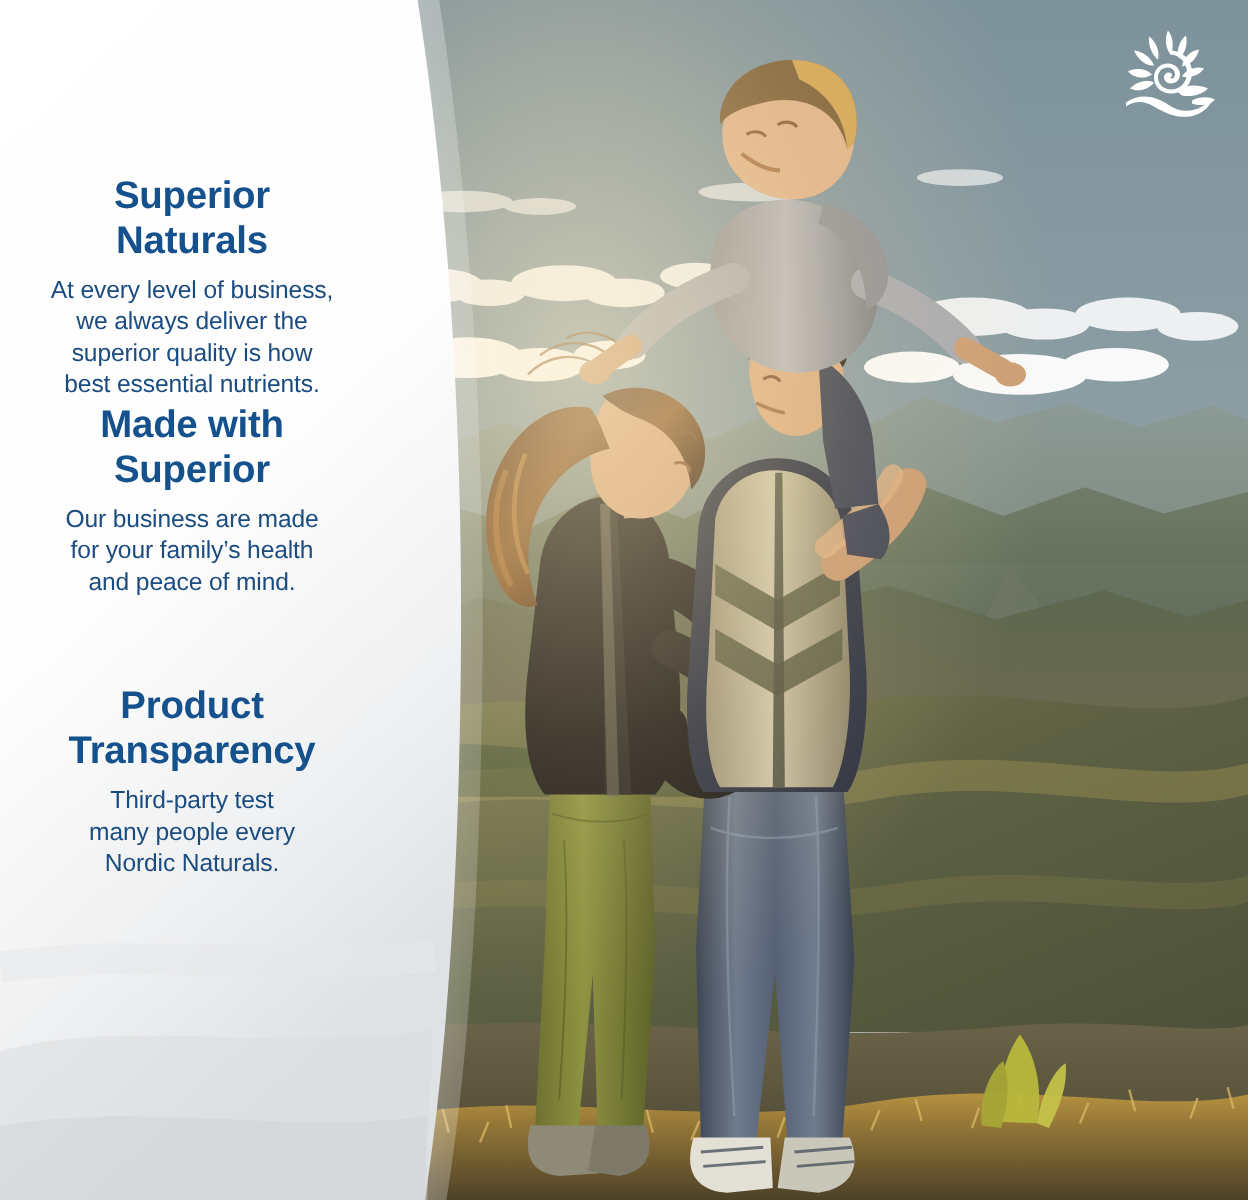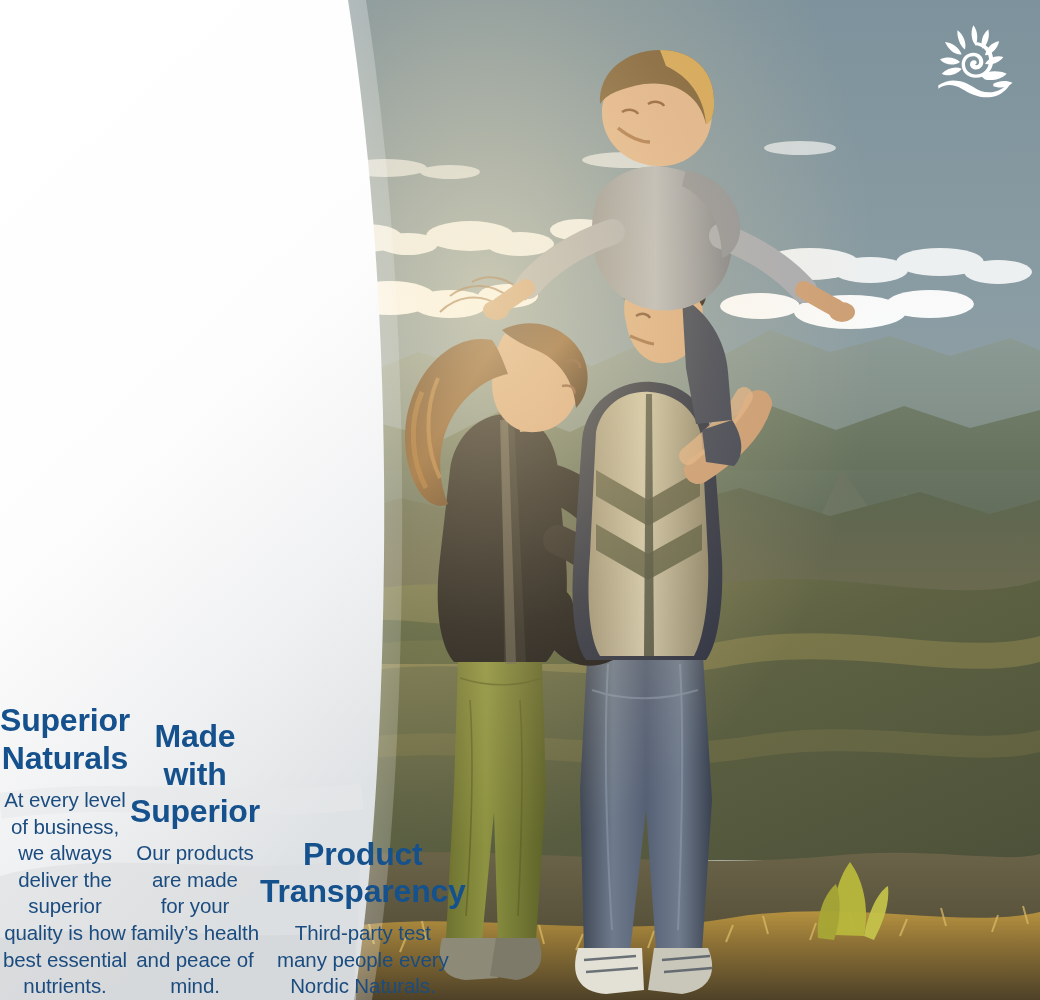--- a/index.html
+++ b/index.html
@@ -33,26 +33,26 @@
     pointer-events:none;
   }
   .panel-wrap svg { display:block; width:100%; height:100%; }
 
   
   .text-col {
     position:absolute;
     left:0; top:0;
     width:352px; height:1000px;
     display:flex;
-    flex-direction:row;
-    align-items:flex-end;
+    flex-direction:column;
+    align-items:flex-start;
   }
   .block { width:320px; text-align:center; }
   .block.b1 { margin-top:144px; }
-  .block.b2 { margin-top:62px; }
+  .block.b2 { }
   .block.b3 { margin-top:70px; }
 
   .heading {
     font-size:32px;
     font-weight:bold;
     line-height:1.18;
     letter-spacing:-0.2px;
     color:#15518D;
     margin-bottom:9px;
   }
@@ -397,21 +397,21 @@
         <div>best essential nutrients.</div>
       </div>
     </div>
 
     <div class="block b2">
       <div class="heading">
         <div>Made with</div>
         <div>Superior</div>
       </div>
       <div class="body">
-        <div>Our products are made</div>
+        <div>Our business are made</div>
         <div>for your family’s health</div>
         <div>and peace of mind.</div>
       </div>
     </div>
 
     <div class="block b3">
       <div class="heading">
         <div>Product</div>
         <div>Transparency</div>
       </div>

